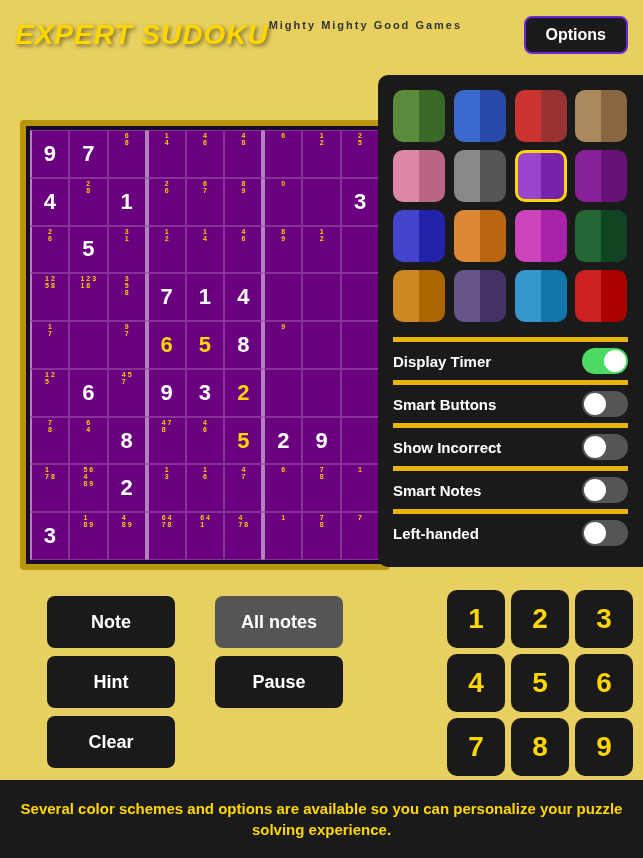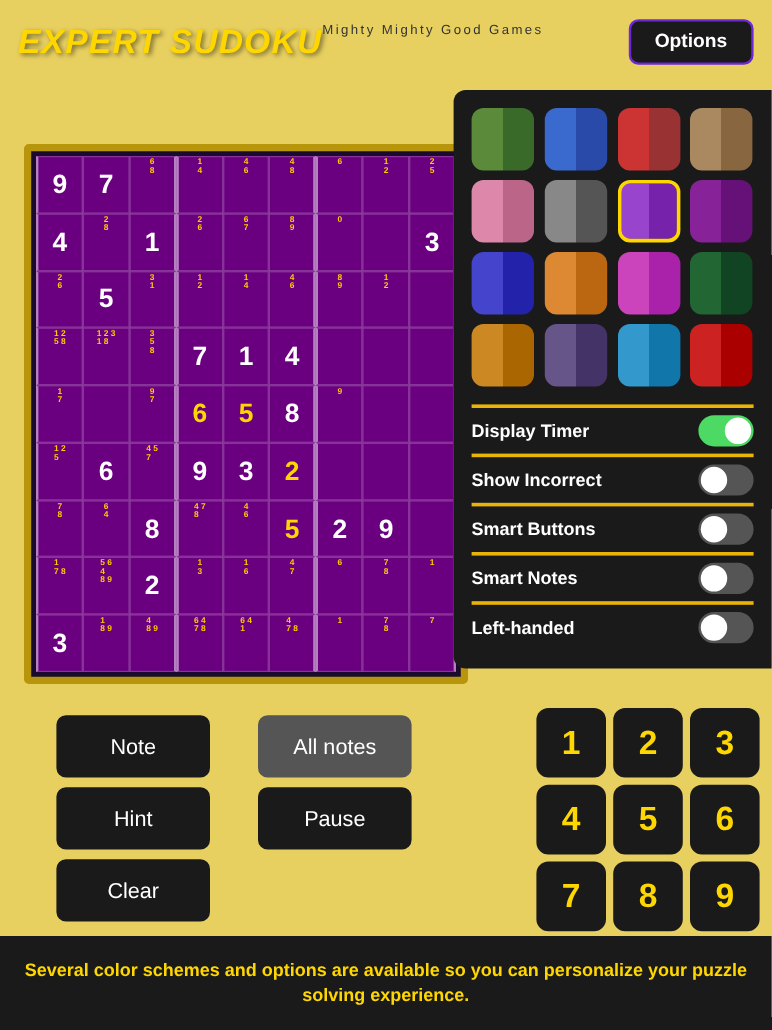--- a/index.html
+++ b/index.html
@@ -33,21 +33,21 @@
       text-transform: uppercase;
       letter-spacing: 1px;
       font-style: italic;
       text-shadow: 2px 2px 4px rgba(0,0,0,0.5);
       font-family: 'Arial Black', sans-serif;
     }
     .logo-subtitle {
       font-size: 11px;
       color: #333;
       letter-spacing: 2px;
-      font-weight: normal;
+      font-weight: bold;
     }
     .options-btn {
       background: #1a1a1a;
       color: white;
       border: 2px solid #6d28d9;
       border-radius: 8px;
       padding: 8px 20px;
       font-size: 16px;
       cursor: pointer;
       font-weight: bold;
@@ -163,21 +163,21 @@
     .s14 { background: linear-gradient(to right, #665588 50%, #443366 50%); }
     .s15 { background: linear-gradient(to right, #3399cc 50%, #1177aa 50%); }
     .s16 { background: linear-gradient(to right, #cc2222 50%, #aa0000 50%); }
 
     
     .option-row {
       display: flex;
       align-items: center;
       justify-content: space-between;
       padding: 6px 0;
-      border-top: 3px solid #eab308;
+      border-top: 5px solid #eab308;
     }
     .option-label {
       color: white;
       font-size: 15px;
       font-weight: bold;
     }
     .toggle {
       width: 46px;
       height: 26px;
       border-radius: 13px;
@@ -208,21 +208,21 @@
       grid-template-columns: repeat(2, 160px);
       grid-template-rows: repeat(3, 52px);
       gap: 8px;
     }
     .btn {
       background: #1a1a1a;
       color: white;
       border: none;
       border-radius: 8px;
       font-size: 18px;
-      font-weight: normal;
+      font-weight: bold;
       cursor: pointer;
       margin-left: 32px;
     }
     .btn.active-btn {
       background: #555;
     }
 
     
     .number-pad {
       position: absolute;
@@ -391,25 +391,25 @@
     <div class="swatch s13"></div>
     <div class="swatch s14"></div>
     <div class="swatch s15"></div>
     <div class="swatch s16"></div>
   </div>
   <div class="option-row">
     <span class="option-label">Display Timer</span>
     <div class="toggle on"></div>
   </div>
   <div class="option-row">
+    <span class="option-label">Smart Buttons</span>
+    <div class="toggle off"></div>
+  </div>
+  <div class="option-row">
     <span class="option-label">Show Incorrect</span>
-    <div class="toggle off"></div>
-  </div>
-  <div class="option-row">
-    <span class="option-label">Smart Buttons</span>
     <div class="toggle off"></div>
   </div>
   <div class="option-row">
     <span class="option-label">Smart Notes</span>
     <div class="toggle off"></div>
   </div>
   <div class="option-row">
     <span class="option-label">Left-handed</span>
     <div class="toggle off"></div>
   </div>

